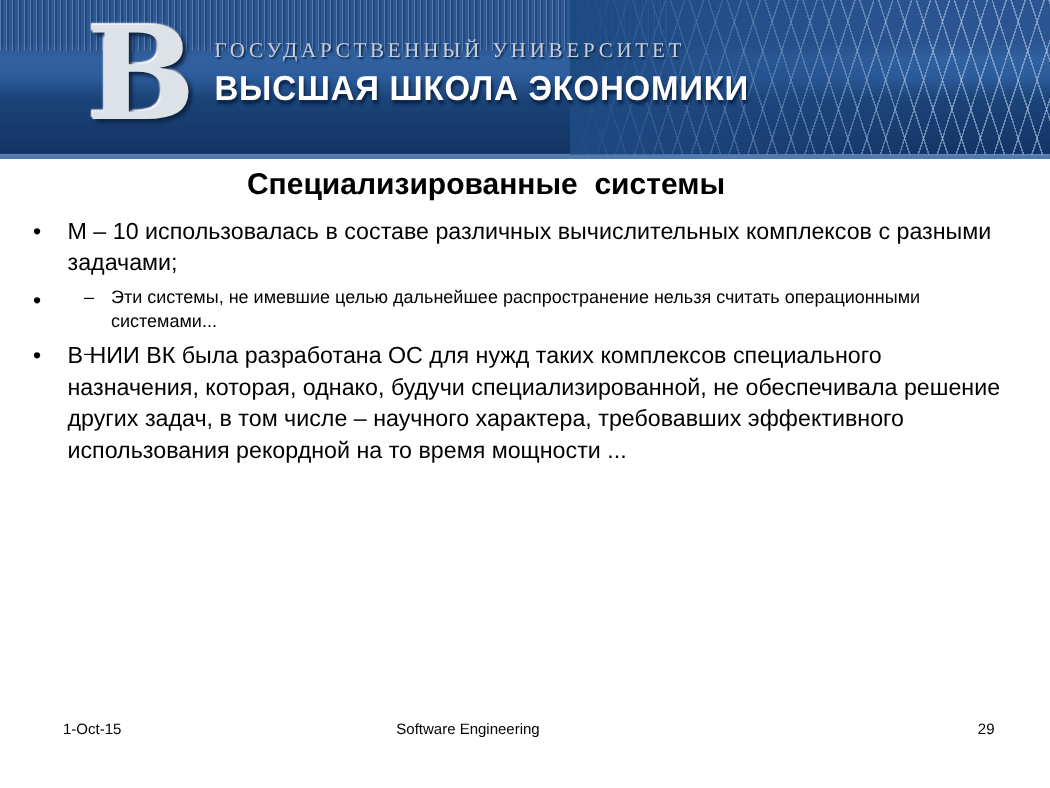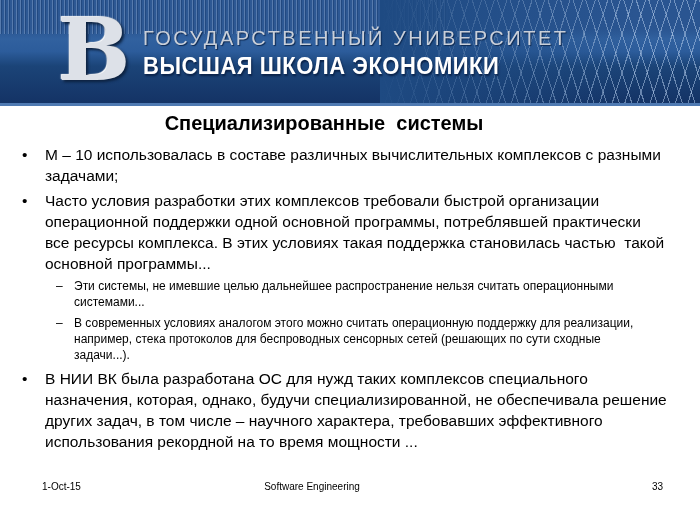--- a/index.html
+++ b/index.html
@@ -40,22 +40,22 @@
     display:flex;align-items:center;justify-content:center;
     font-family:"DejaVu Serif", serif;
     font-size:86px;font-weight:bold;font-style:normal;
     color:#dde1e8;
     text-shadow:2px 2px 3px #0a1f3d, -1px -1px 1px #ffffff, 0 0 2px #6b7c96;
     line-height:1;
     user-select:none;
   }
   .banner-text{position:absolute;left:143px;top:27px;}
   .banner-line1{
-    font-family:Liberation Sans, sans-serif;
-    font-size:20px;letter-spacing:2.5px;
+    font-family:Liberation Serif, serif;
+    font-size:14px;letter-spacing:2.5px;
     color:#c9cfd9;
     text-shadow:1px 1px 1px #0e2a52;
     white-space:pre;
   }
   .banner-line2{
     margin-top:3px;
     font-family:"Liberation Sans", sans-serif;
     font-weight:bold;font-size:22px;letter-spacing:0.5px;
     color:#ffffff;
     text-shadow:1px 2px 2px #0a2248;
@@ -121,40 +121,38 @@
   <div class="content">
     <ul class="bullet-list">
 
       <li class="li li-l1">
         <span class="marker">•</span>
         <span class="li-text">М – 10 использовалась в составе различных вычислительных комплексов с разными задачами;</span>
       </li>
 
       <li class="li li-l1">
         <span class="marker">•</span>
-        <span class="li-text">Часто условия разработки этих комплексов требовали быстрой организации операционной поддержки одной основной программы, потреблявшей практически все ресурсы комплекса. В этих условиях такая поддержка становилась частью  такой основной программы...</span>
       </li>
 
       <li class="li li-l2">
         <span class="marker">–</span>
         <span class="li-text">Эти системы, не имевшие целью дальнейшее распространение нельзя считать операционными системами...</span>
       </li>
 
       <li class="li li-l2">
         <span class="marker">–</span>
-        <span class="li-text">В современных условиях аналогом этого можно считать операционную поддержку для реализации, например, стека протоколов для беспроводных сенсорных сетей (решающих по сути сходные задачи...).</span>
       </li>
 
       <li class="li li-l1 li-last">
         <span class="marker">•</span>
         <span class="li-text">В НИИ ВК была разработана ОС для нужд таких комплексов специального назначения, которая, однако, будучи специализированной, не обеспечивала решение других задач, в том числе – научного характера, требовавших эффективного использования рекордной на то время мощности ...</span>
       </li>
 
     </ul>
   </div>
 
   <div class="footer">
     <span class="footer-date">1-Oct-15</span>
     <span class="footer-course">Software Engineering</span>
-    <span class="footer-page">33</span>
+    <span class="footer-page">29</span>
   </div>
 
 </div>
 
 </body></html>

